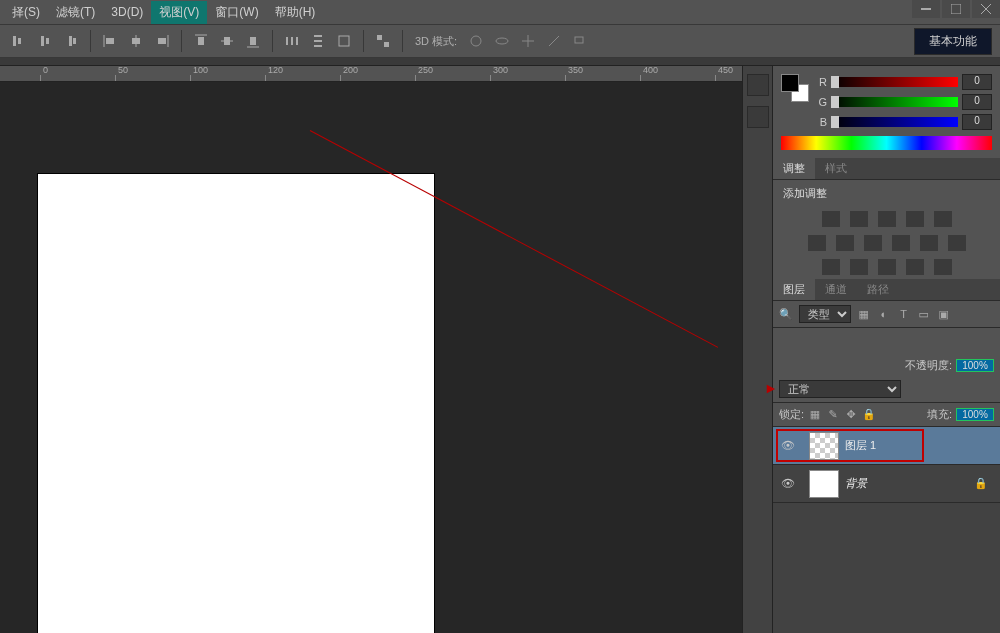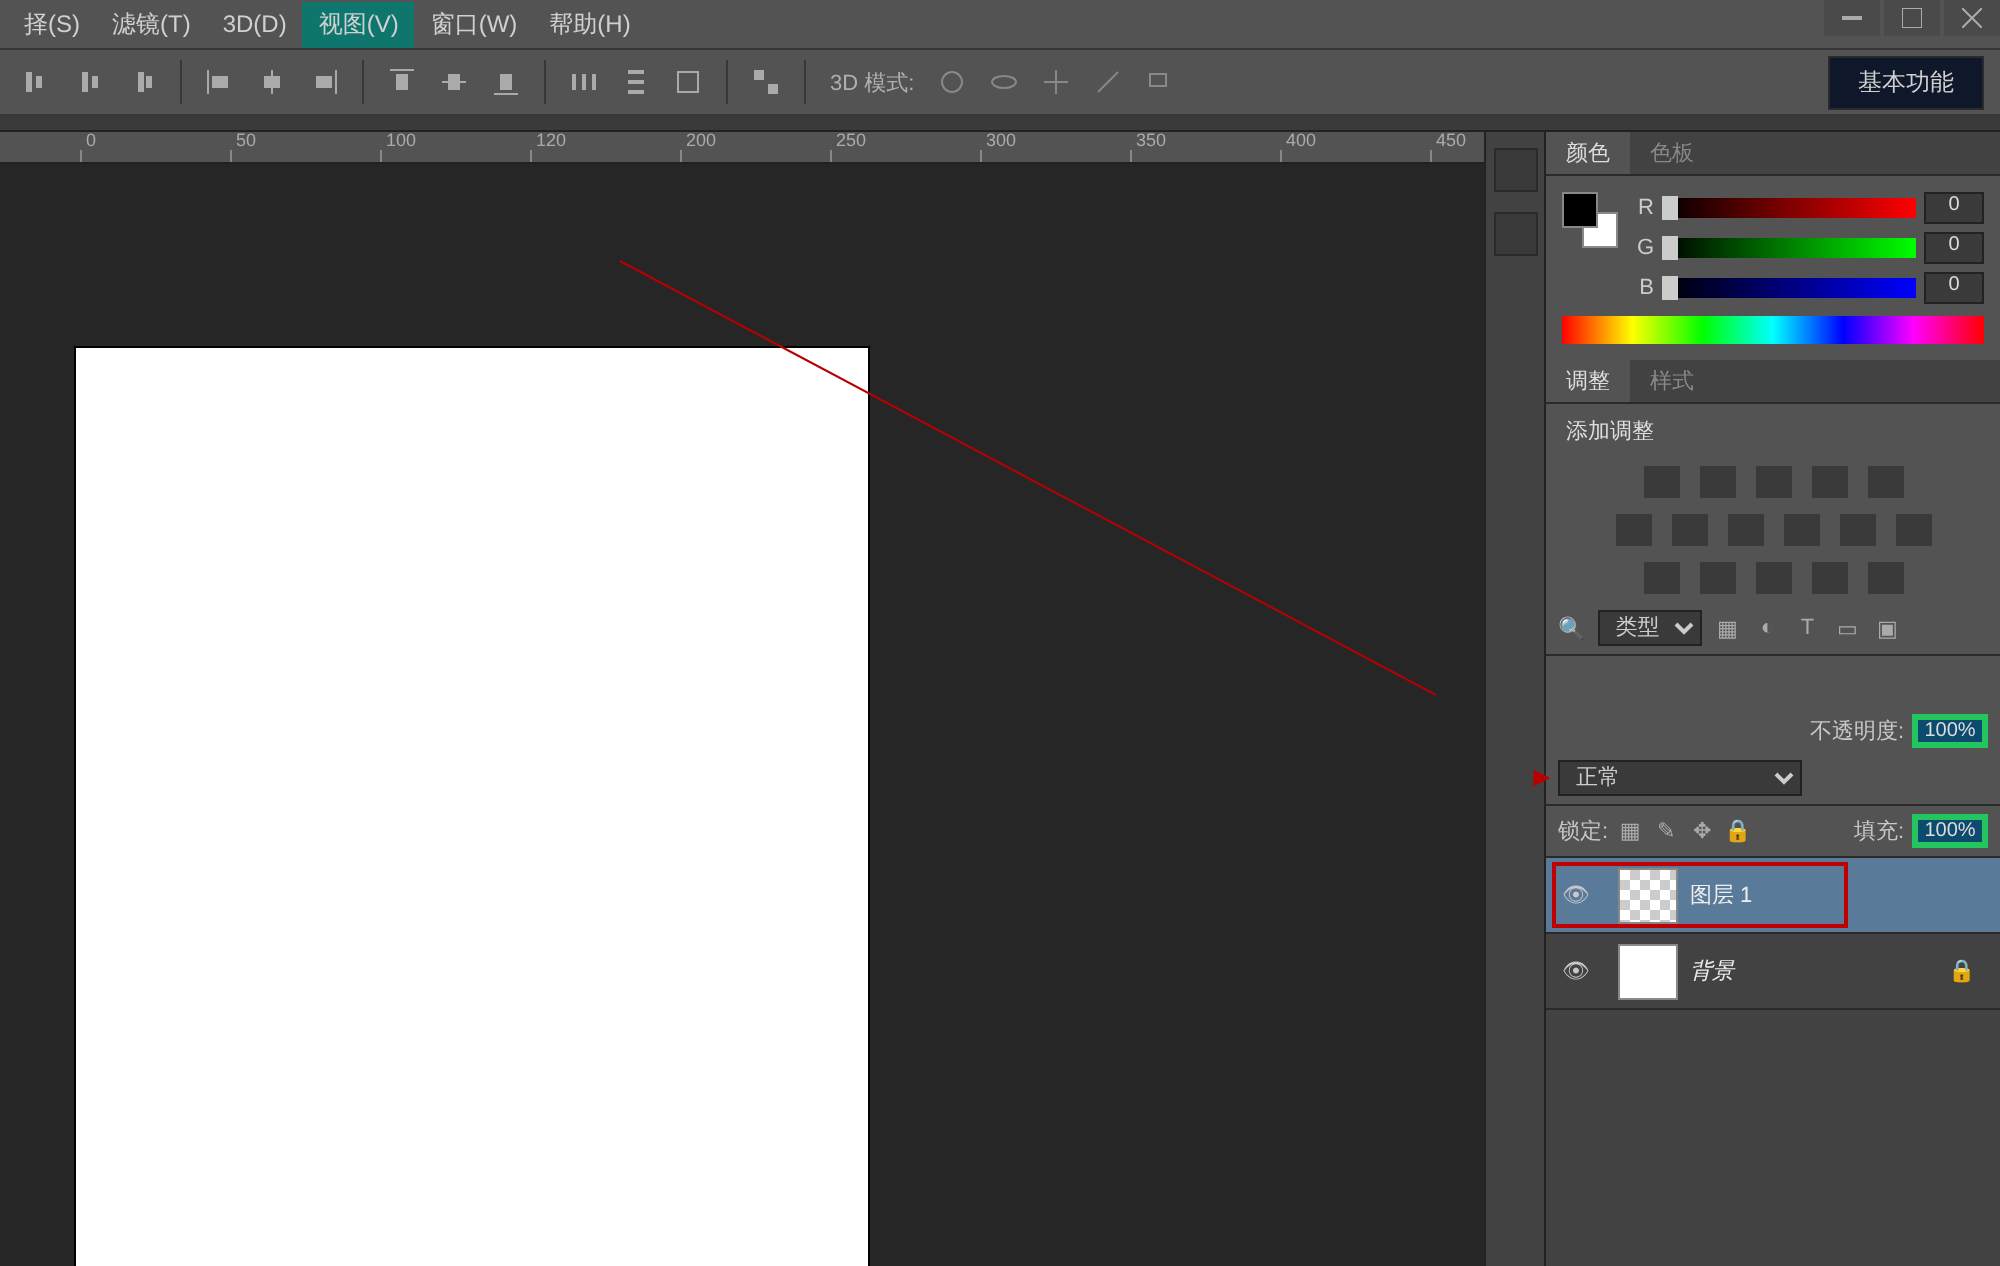--- a/index.html
+++ b/index.html
@@ -58,21 +58,21 @@
 .adjust-icons { display: flex; flex-wrap: wrap; gap: 10px; padding: 4px 10px; justify-content: center; }
 .adj-icon { width: 18px; height: 16px; background: #3a3a3a; cursor: pointer; }
 
 .layers-panel { background: #535353; flex: 1; display: flex; flex-direction: column; }
 .layers-toolbar { display: flex; align-items: center; gap: 6px; padding: 4px 6px; border-bottom: 1px solid #2a2a2a; }
 .layers-select { background: #3a3a3a; border: 1px solid #222; color: #ccc; padding: 1px 4px; font-size: 11px; height: 18px; }
 .layers-icons { display: flex; gap: 6px; }
 .li-icon { width: 14px; height: 14px; display: flex; align-items: center; justify-content: center; cursor: pointer; color: #aaa; }
 .layers-row2 { display: flex; align-items: center; gap: 4px; padding: 4px 6px; border-bottom: 1px solid #2a2a2a; }
 .layers-row2 .sel { flex: 1; margin-top: 48px; }
-.opacity-field { width: 38px; background: #0c4a6e; border: 3px solid #22c55e; color: #ddd; text-align: center; font-size: 10px; }
+.opacity-field { width: 38px; background: #0369a1; border: 1px solid #22c55e; color: #ddd; text-align: center; font-size: 10px; }
 .lock-row { display: flex; align-items: center; gap: 4px; padding: 4px 6px; border-bottom: 1px solid #2a2a2a; }
 
 .layer-list { flex: 1; background: #424242; }
 .layer-item { display: flex; align-items: center; height: 38px; border-bottom: 1px solid #2a2a2a; position: relative; }
 .layer-item.selected { background: #5a7a9a; }
 .eye-col { width: 30px; display: flex; align-items: center; justify-content: center; }
 .thumb { width: 30px; height: 28px; background: #fff; border: 1px solid #888; margin: 0 6px; }
 .thumb.checker { background: repeating-conic-gradient(#ccc 0 25%, #fff 0 50%) 0 0/10px 10px; }
 .layer-name { color: #eee; font-size: 11px; }
 .layer-name.italic { font-style: italic; }
@@ -277,24 +277,20 @@
   <div class="red-arrow-line"></div>
   <div class="red-arrow-head">►</div>
 
   <div class="right-rail">
     <div class="rail-btn"></div>
     <div class="rail-btn"></div>
   </div>
 
   <div class="panels">
 
-    <div class="panel-tabs">
-      <div class="panel-tab active">颜色</div>
-      <div class="panel-tab">色板</div>
-    </div>
     <div class="color-panel">
       <div style="display:flex; gap:6px; align-items:flex-start;">
         <div class="fg-bg">
           <div class="bg-swatch"></div>
           <div class="fg-swatch"></div>
         </div>
         <div style="flex:1">
           <div class="slider-row">
             <span class="slider-label">R</span>
             <div class="slider-track">
@@ -344,20 +340,25 @@
       </div>
       <div class="adjust-icons">
         <div class="adj-icon"></div>
         <div class="adj-icon"></div>
         <div class="adj-icon"></div>
         <div class="adj-icon"></div>
         <div class="adj-icon"></div>
       </div>
     </div>
 
+    <div class="panel-tabs">
+      <div class="panel-tab active">图层</div>
+      <div class="panel-tab">通道</div>
+      <div class="panel-tab">路径</div>
+    </div>
     <div class="layers-panel">
       <div class="layers-toolbar">
         <span>🔍</span>
         <select class="layers-select"><option>类型</option></select>
         <div class="layers-icons">
           <div class="li-icon">▦</div>
           <div class="li-icon">◐</div>
           <div class="li-icon">T</div>
           <div class="li-icon">▭</div>
           <div class="li-icon">▣</div>

